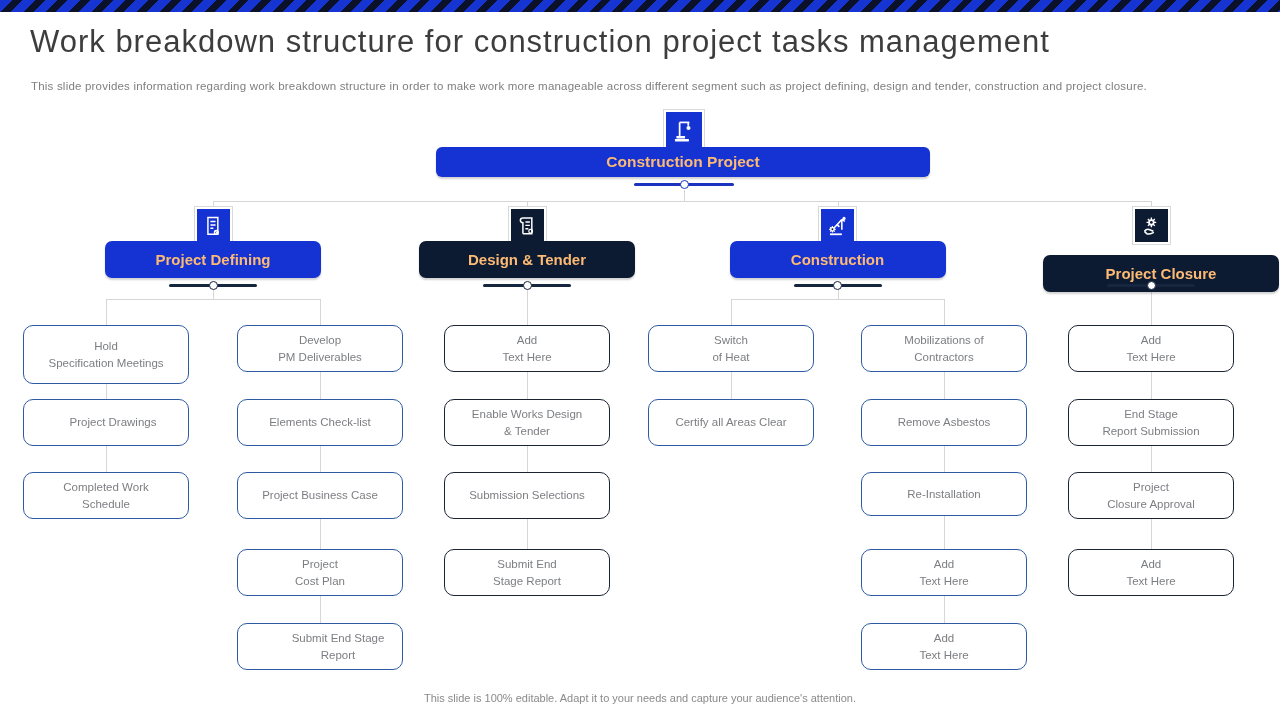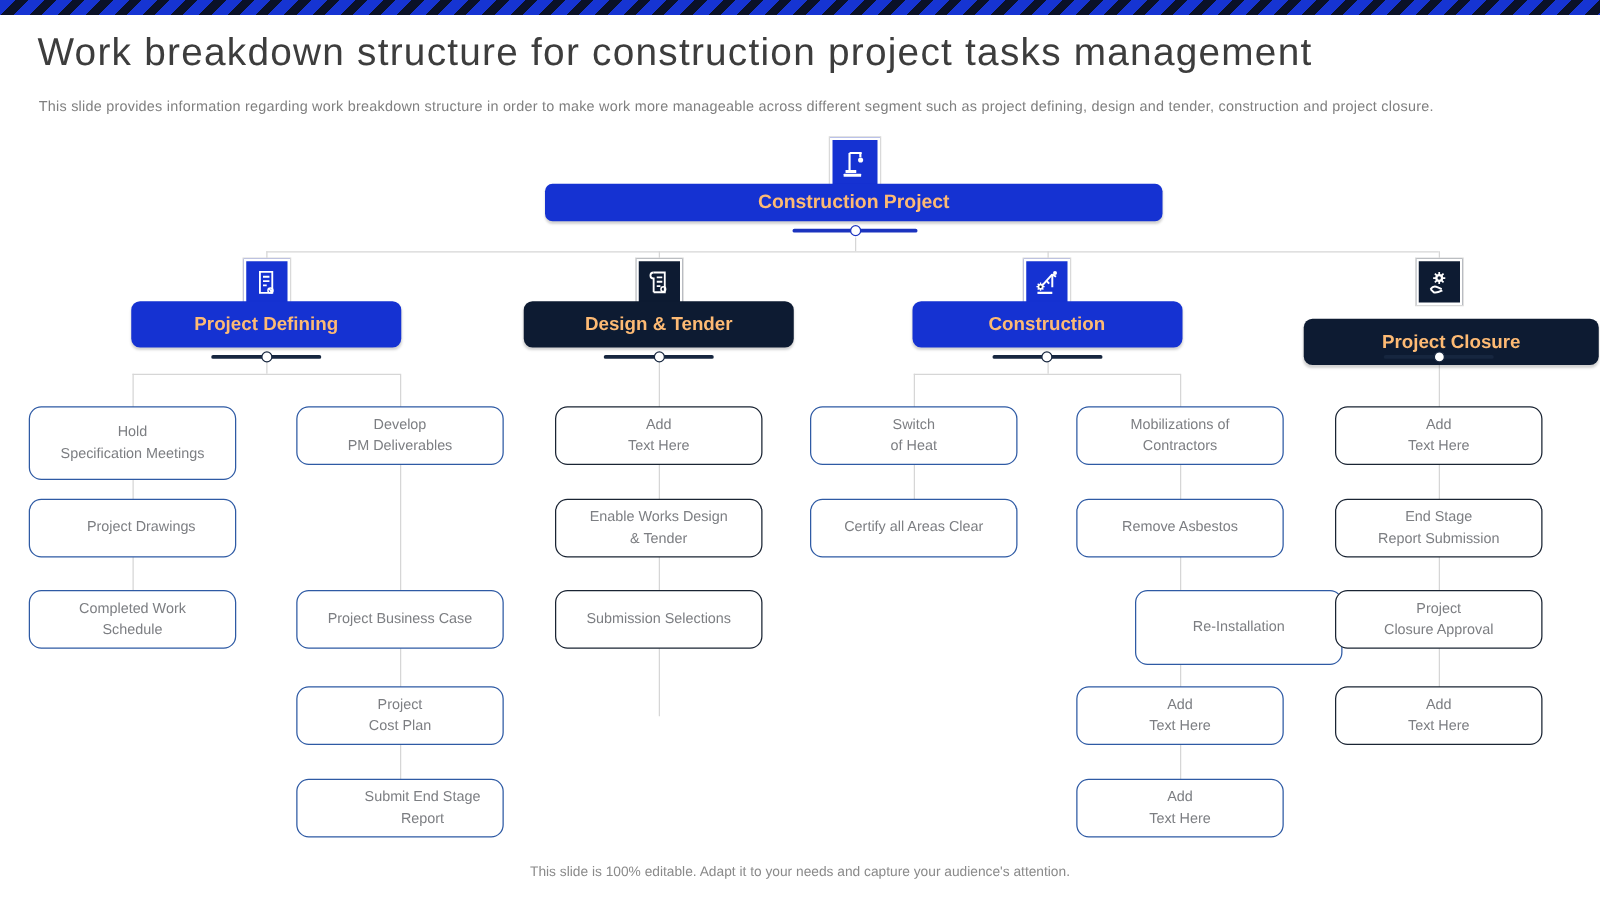--- a/index.html
+++ b/index.html
@@ -84,20 +84,21 @@
       <div class="hline" style="left: 106px; top: 299px; width: 214px;"></div>
       <div class="vline" style="left: 106px; top: 299px; height: 196.5px;"></div>
       <div class="vline" style="left: 320px; top: 299px; height: 347.5px;"></div>
       <div class="child" style="left: 23px; top: 325px; width: 166px; height: 59px; border: 1.4px solid rgb(46, 90, 164);"><span>Hold
 Specification Meetings</span></div>
       <div class="child" style="left: 23px; top: 399px; width: 166px; height: 47px; border: 1.4px solid rgb(46, 90, 164); padding-left: 22px;"><span>Project Drawings</span></div>
       <div class="child" style="left: 23px; top: 472px; width: 166px; height: 47px; border: 1.4px solid rgb(46, 90, 164);"><span>Completed Work
 Schedule</span></div>
       <div class="child" style="left: 237px; top: 325px; width: 166px; height: 47px; border: 1.4px solid rgb(46, 90, 164);"><span>Develop
 PM Deliverables</span></div>
+      <div class="child" style="left: 237px; top: 399px; width: 166px; height: 47px; border: 1.4px solid rgb(46, 90, 164);"><span>Elements Check-list</span></div>
       <div class="child" style="left: 237px; top: 472px; width: 166px; height: 47px; border: 1.4px solid rgb(46, 90, 164);"><span>Project Business Case</span></div>
       <div class="child" style="left: 237px; top: 549px; width: 166px; height: 47px; border: 1.4px solid rgb(46, 90, 164);"><span>Project
 Cost Plan</span></div>
       <div class="child" style="left: 237px; top: 623px; width: 166px; height: 47px; border: 1.4px solid rgb(46, 90, 164); padding-left: 44px;"><span>Submit End Stage
 Report</span></div>
       <div class="icon-box" style="left: 508.5px; top: 207px; width: 37px; height: 37px; background: rgb(13, 27, 50);">
         <svg viewBox="0 0 24 24">
           <g fill="none" stroke="#fff" stroke-width="1.5">
             <path d="M8 4h9v16H8"></path>
             <path d="M8 4c-1.6 0-2.6 1-2.6 2.4S6.4 8.8 8 8.8V20"></path>
@@ -110,20 +111,22 @@
         <span>Design &amp; Tender</span>
       </div>
       <div class="rule" style="left: 483px; top: 284px; width: 88px; background: rgb(22, 38, 63);"></div>
       <div class="ring" style="left: 522.5px; top: 281px; border: 1.5px solid rgb(22, 38, 63);"></div>
       <div class="vline" style="left: 527px; top: 288px; height: 284.5px;"></div>
       <div class="child" style="left: 444px; top: 325px; width: 166px; height: 47px; border: 1.4px solid rgb(26, 36, 51);"><span>Add
 Text Here</span></div>
       <div class="child" style="left: 444px; top: 399px; width: 166px; height: 47px; border: 1.4px solid rgb(26, 36, 51);"><span>Enable Works Design
 &amp; Tender</span></div>
       <div class="child" style="left: 444px; top: 472px; width: 166px; height: 47px; border: 1.4px solid rgb(26, 36, 51);"><span>Submission Selections</span></div>
+      <div class="child" style="left: 444px; top: 549px; width: 166px; height: 47px; border: 1.4px solid rgb(26, 36, 51);"><span>Submit End
+Stage Report</span></div>
       <div class="icon-box" style="left: 819px; top: 207px; width: 37px; height: 37px; background: rgb(21, 50, 210);">
         <svg viewBox="0 0 24 24">
           <g fill="none" stroke="#fff" stroke-width="1.6">
             <path d="M6.5 16L16 5.5"></path>
             <path d="M16 5.5V16"></path>
             <path d="M16 5.5l3 2"></path>
             <path d="M11 10.5l2.5 2.5"></path>
           </g>
           <circle cx="18.2" cy="4.5" r="1.6" fill="#fff"></circle>
           <g fill="#fff">
@@ -142,21 +145,21 @@
       <div class="vline" style="left: 837.5px; top: 288px; height: 11px;"></div>
       <div class="hline" style="left: 731px; top: 299px; width: 213px;"></div>
       <div class="vline" style="left: 731px; top: 299px; height: 123.5px;"></div>
       <div class="vline" style="left: 944px; top: 299px; height: 347.5px;"></div>
       <div class="child" style="left: 648px; top: 325px; width: 166px; height: 47px; border: 1.4px solid rgb(46, 90, 164);"><span>Switch
 of Heat</span></div>
       <div class="child" style="left: 861px; top: 325px; width: 166px; height: 47px; border: 1.4px solid rgb(46, 90, 164);"><span>Mobilizations of
 Contractors</span></div>
       <div class="child" style="left: 648px; top: 399px; width: 166px; height: 47px; border: 1.4px solid rgb(46, 90, 164);"><span>Certify all Areas Clear</span></div>
       <div class="child" style="left: 861px; top: 399px; width: 166px; height: 47px; border: 1.4px solid rgb(46, 90, 164);"><span>Remove Asbestos</span></div>
-      <div class="child" style="left: 861px; top: 472px; width: 166px; height: 60px; border: 1.4px solid rgb(46, 90, 164); margin-left: 47px;"><span>Re-Installation</span></div>
+      <div class="child" style="left: 861px; top: 472px; width: 166px; height: 44px; border: 1.4px solid rgb(46, 90, 164);"><span>Re-Installation</span></div>
       <div class="child" style="left: 861px; top: 549px; width: 166px; height: 47px; border: 1.4px solid rgb(46, 90, 164);"><span>Add
 Text Here</span></div>
       <div class="child" style="left: 861px; top: 623px; width: 166px; height: 47px; border: 1.4px solid rgb(46, 90, 164);"><span>Add
 Text Here</span></div>
       <div class="icon-box" style="left: 1132.5px; top: 207px; width: 37px; height: 37px; background: rgb(13, 27, 50);">
         <svg viewBox="0 0 24 24">
           <g fill="#fff">
             <circle cx="12.5" cy="8.5" r="3.2"></circle>
             <path d="M12.5 3.6v9.8M7.6 8.5h9.8M9 5l7 7M16 5l-7 7" stroke="#fff" stroke-width="1.4"></path>
           </g>

